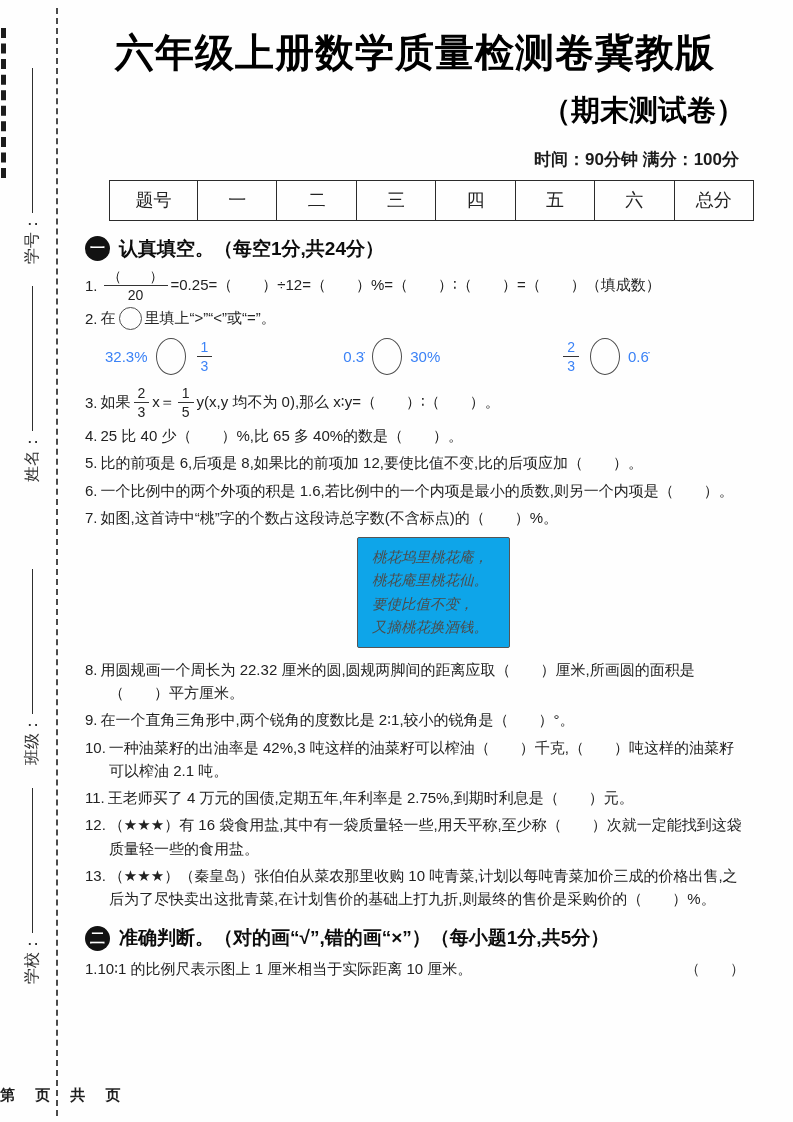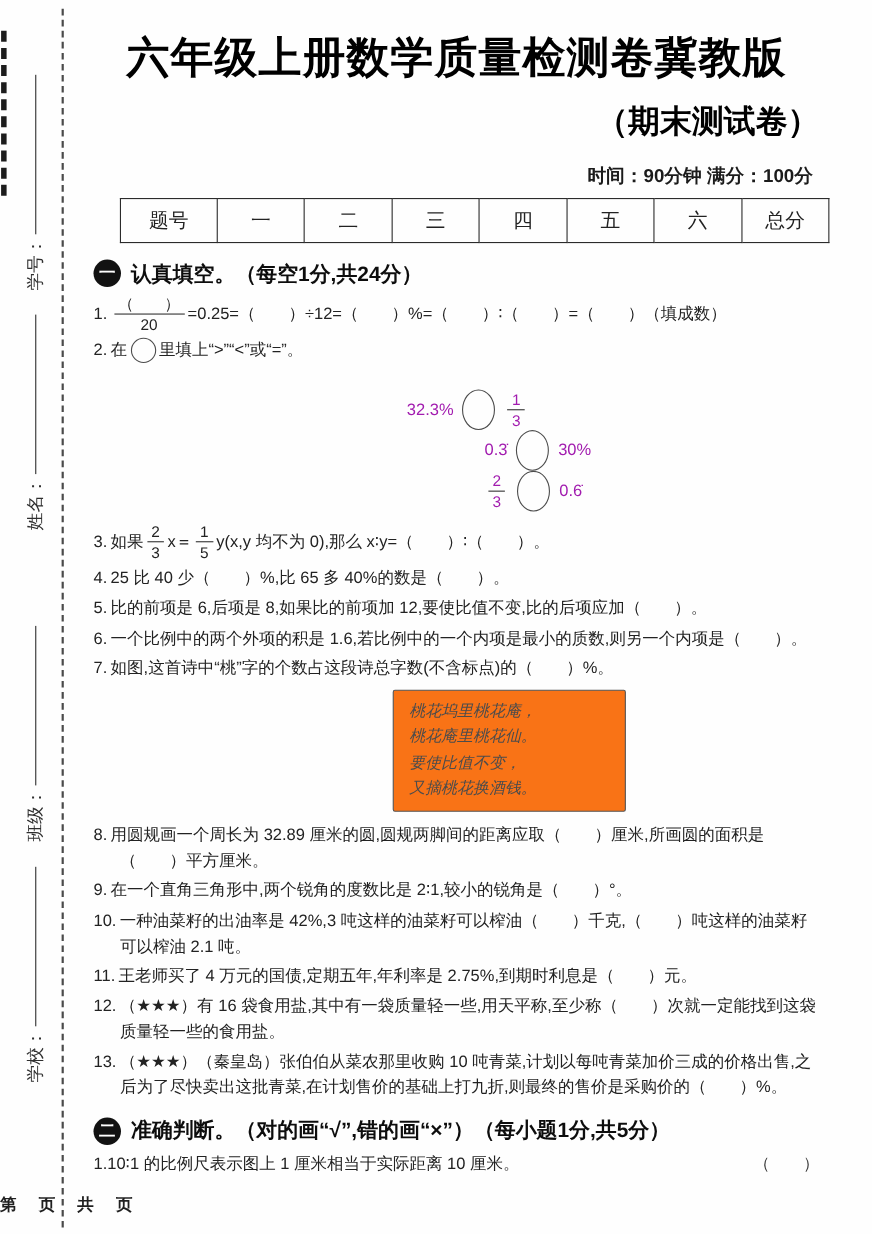--- a/index.html
+++ b/index.html
@@ -40,27 +40,27 @@
   .q .qno { margin-right:3px; }
   .qline { display:flex; align-items:center; font-size:15px; margin:4px 0; color:#222; }
   .qline .qno { margin-right:3px; flex:none; }
   .frac { display:inline-flex; flex-direction:column; align-items:center;
     vertical-align:middle; line-height:1.15; font-size:14px; margin:0 3px; text-indent:0; }
   .frac .fn { border-bottom:1.5px solid #333; padding:0 4px 1px; }
   .frac .fd { padding-top:1px; }
   .circle { width:30px; height:37px; border:1.7px solid #4c4c4c; border-radius:50%;
     margin:0 8px; flex:none; display:inline-block; vertical-align:middle; }
   .circle.small { width:23px; height:23px; margin:0 3px; }
-  .cmp-row { display:flex; align-items:center; margin:24px 0 10px; padding-left:20px;
-    font-size:15px; color:#a21caf;flex-direction:column; }
+  .cmp-row { display:flex; align-items:center; margin:8px 0 10px; padding-left:20px;
+    font-size:15px; color:#3b82f6; }
   .cmp-item { display:flex; align-items:center; }
   .cmp-item.i2 { margin-left:128px; }
   .cmp-item.i3 { margin-left:120px; }
-  .poem-box { width:212px; margin:8px 0 10px 272px; border:1.8px solid #555;
-    border-radius:2px; padding:8px 14px; background:#f97316; }
+  .poem-box { width:153px; margin:8px 0 10px 272px; border:1.8px solid #555;
+    border-radius:2px; padding:8px 14px; background:#0ea5e9; }
   .poem-line { font-family:"DejaVu Serif","Liberation Serif",serif; font-style:italic;
     font-size:14.5px; line-height:1.6; color:#4c4c4c; white-space:nowrap; }
   .judge-q { display:flex; font-size:15px; line-height:1.55; margin:5px 0; color:#222; }
   .judge-q .jtext { flex:1; padding-left:22px; text-indent:-22px; }
   .judge-q .blank { flex:none; margin-left:10px; color:#3a3a3a; }
   .footer { position:absolute; left:0; right:0; top:1086px; 
     font-size:15px; font-weight:600; letter-spacing:8px; color:#1f1f1f; }
 </style>
 </head>
 <body>
@@ -171,21 +171,21 @@
   <div class="q"><span class="qno">6.</span><span>一个比例中的两个外项的积是 1.6,若比例中的一个内项是最小的质数,则另一个内项是（　　）。</span></div>
   <div class="q"><span class="qno">7.</span><span>如图,这首诗中“桃”字的个数占这段诗总字数(不含标点)的（　　）%。</span></div>
 
   <div class="poem-box">
     <div class="poem-line">桃花坞里桃花庵，</div>
     <div class="poem-line">桃花庵里桃花仙。</div>
     <div class="poem-line">要使比值不变，</div>
     <div class="poem-line">又摘桃花换酒钱。</div>
   </div>
 
-  <div class="q"><span class="qno">8.</span><span>用圆规画一个周长为 32.89 厘米的圆,圆规两脚间的距离应取（　　）厘米,所画圆的面积是（　　）平方厘米。</span></div>
+  <div class="q"><span class="qno">8.</span><span>用圆规画一个周长为 22.32 厘米的圆,圆规两脚间的距离应取（　　）厘米,所画圆的面积是（　　）平方厘米。</span></div>
   <div class="q"><span class="qno">9.</span><span>在一个直角三角形中,两个锐角的度数比是 2∶1,较小的锐角是（　　）°。</span></div>
   <div class="q"><span class="qno">10.</span><span>一种油菜籽的出油率是 42%,3 吨这样的油菜籽可以榨油（　　）千克,（　　）吨这样的油菜籽可以榨油 2.1 吨。</span></div>
   <div class="q"><span class="qno">11.</span><span>王老师买了 4 万元的国债,定期五年,年利率是 2.75%,到期时利息是（　　）元。</span></div>
   <div class="q"><span class="qno">12.</span><span>（★★★）有 16 袋食用盐,其中有一袋质量轻一些,用天平称,至少称（　　）次就一定能找到这袋质量轻一些的食用盐。</span></div>
   <div class="q"><span class="qno">13.</span><span>（★★★）（秦皇岛）张伯伯从菜农那里收购 10 吨青菜,计划以每吨青菜加价三成的价格出售,之后为了尽快卖出这批青菜,在计划售价的基础上打九折,则最终的售价是采购价的（　　）%。</span></div>
 
   <div class="sec-head">
     <span class="sec-icon">二</span>
     <span>准确判断。（对的画“√”,错的画“×”）（每小题1分,共5分）</span>
   </div>

